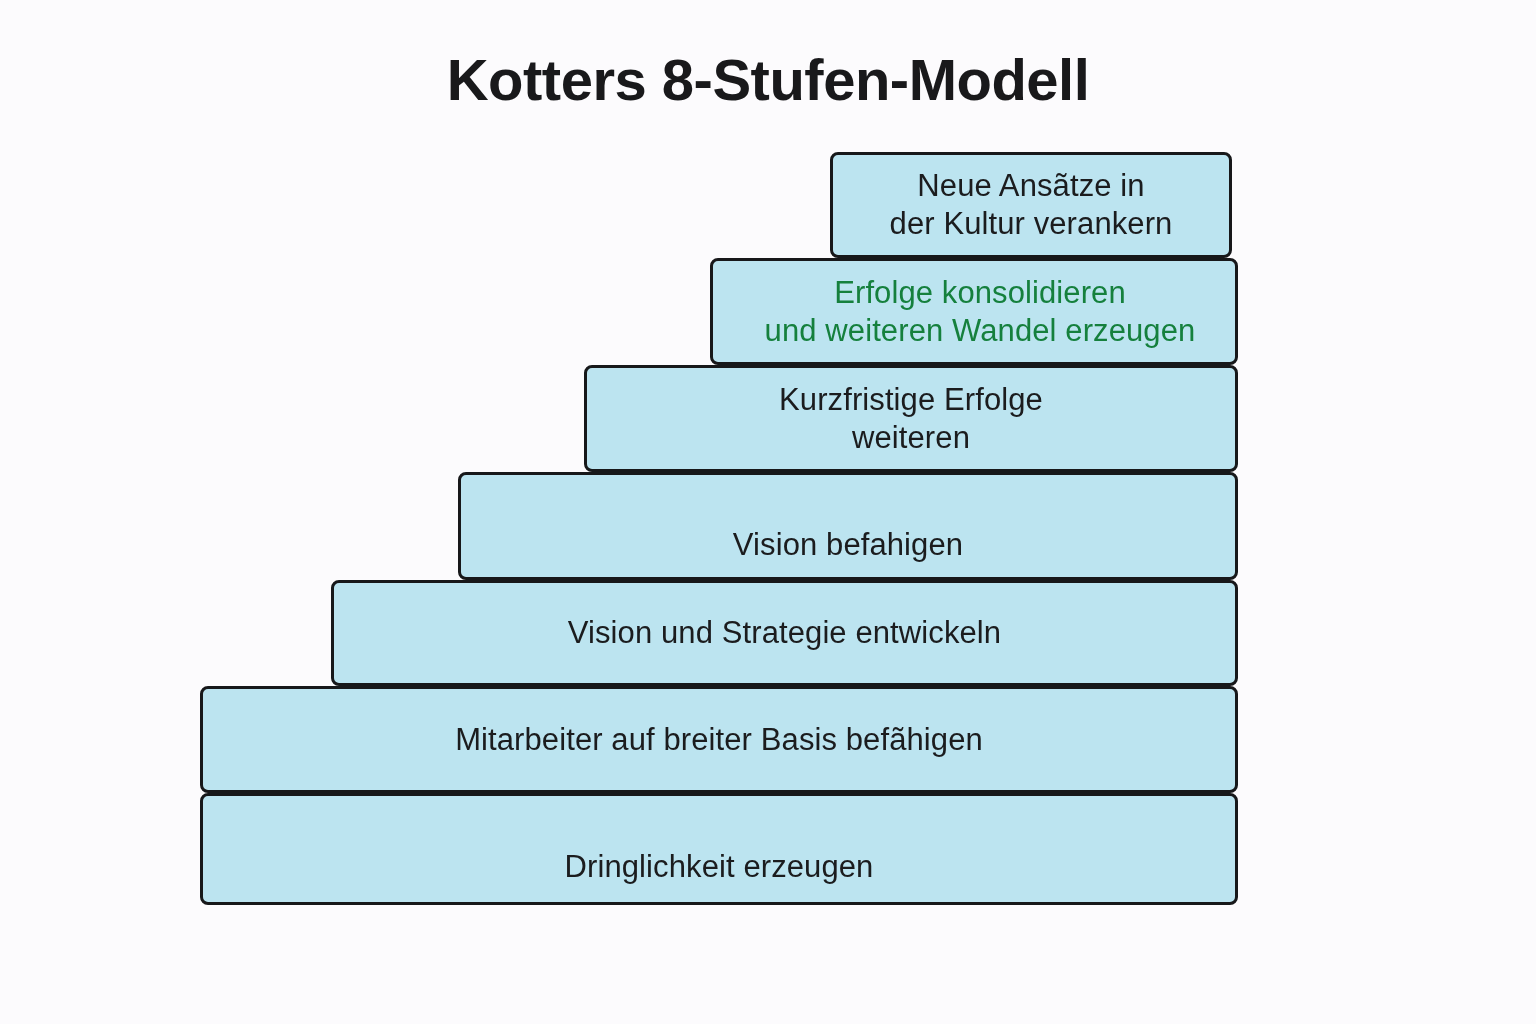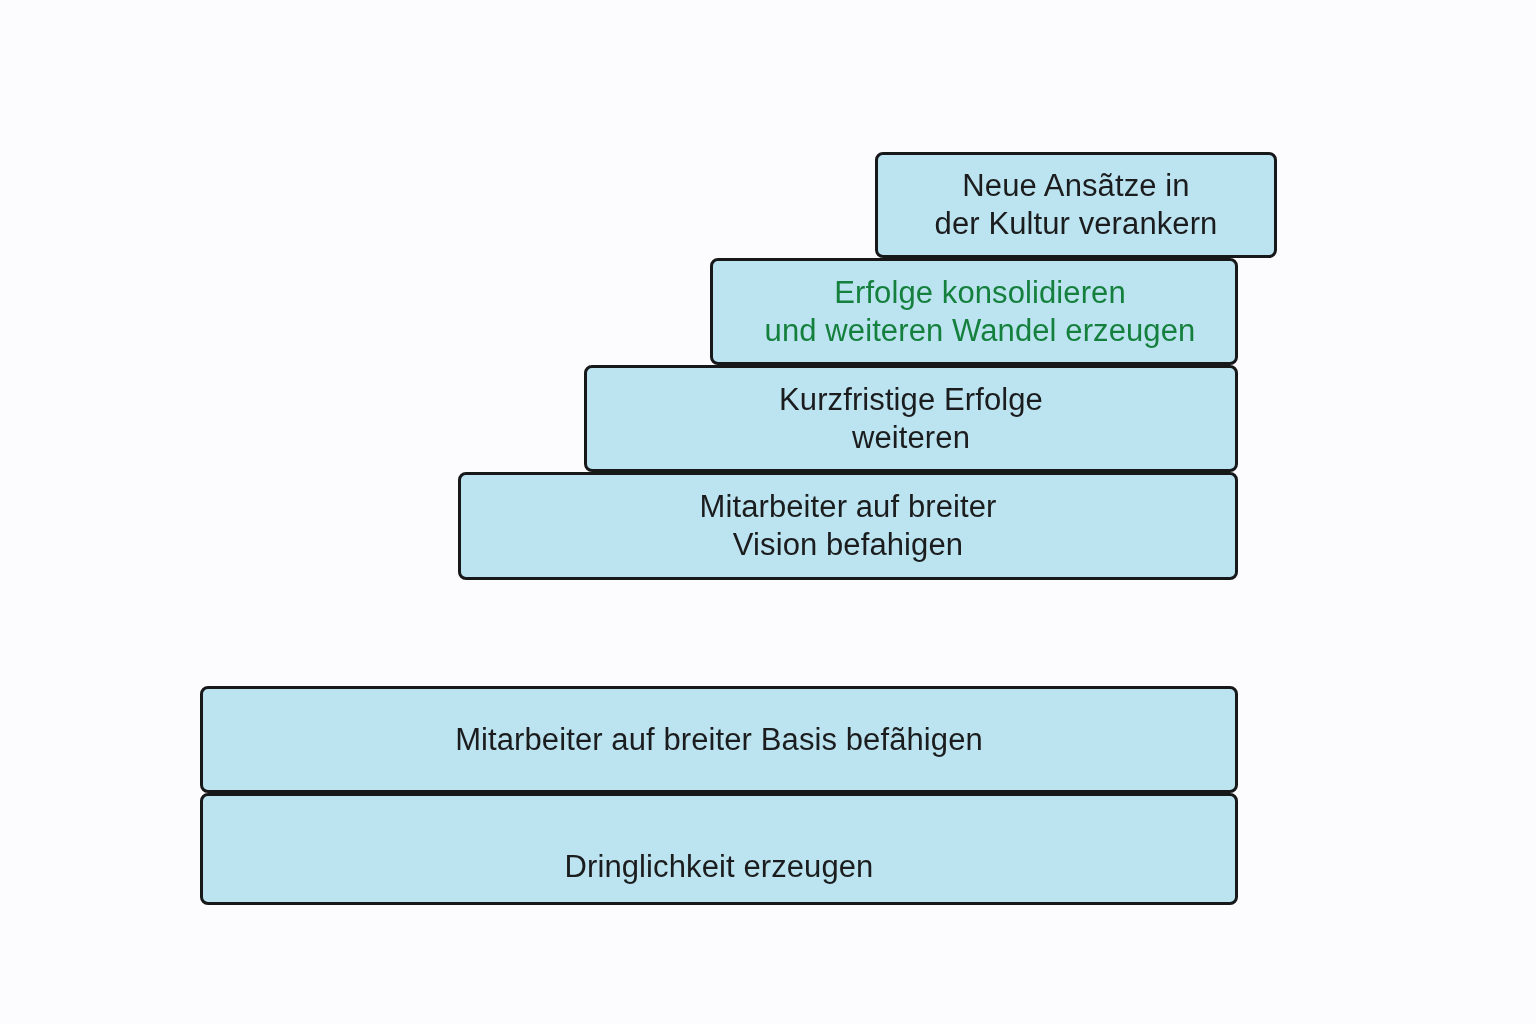--- a/index.html
+++ b/index.html
@@ -68,24 +68,25 @@
   .step.overflow .step-label {
     position: relative;
     left: 6px;
   }
 </style>
 </head>
 <body style="background: rgb(252, 251, 253);">
 
 <div id="canvas" style="background: rgb(252, 251, 253);">
 
+  <div class="diagram-title" style="color: rgb(25, 25, 27);">Kotters 8-Stufen-Modell</div>
 
   <div class="staircase">
 
-    <div class="step" id="step-7" style="left: 875px; top: 152px; width: 402px; height: 106px; background: rgb(188, 228, 240); border-color: rgb(23, 24, 26);">
+    <div class="step" id="step-7" style="left: 830px; top: 152px; width: 402px; height: 106px; background: rgb(188, 228, 240); border-color: rgb(23, 24, 26);">
       <div class="step-label" style="color: rgb(27, 28, 30);">
         <span>Neue Ansãtze in</span><br>
         <span>der Kultur verankern</span>
       </div>
     </div>
 
     <div class="step overflow" id="step-6" style="left: 710px; top: 258px; width: 528px; height: 107px; background: rgb(188, 228, 240); border-color: rgb(23, 24, 26);">
       <div class="step-label" style="color: #15803d;">
         <span>Erfolge konsolidieren</span><br>
         <span>und weiteren Wandel erzeugen</span>
@@ -94,25 +95,30 @@
 
     <div class="step" id="step-5" style="left: 584px; top: 365px; width: 654px; height: 107px; background: rgb(188, 228, 240); border-color: rgb(23, 24, 26);">
       <div class="step-label" style="color: rgb(27, 28, 30);">
         <span>Kurzfristige Erfolge</span><br>
         <span>weiteren</span>
       </div>
     </div>
 
     <div class="step" id="step-4" style="left: 458px; top: 472px; width: 780px; height: 108px; background: rgb(188, 228, 240); border-color: rgb(23, 24, 26);">
       <div class="step-label" style="color: rgb(27, 28, 30);">
-        <span>Mitarbeiter auf breiter</span><br>
+        <br>
         <span>Vision befahigen</span>
       </div>
     </div>
 
+    <div class="step" id="step-3" style="left: 331px; top: 580px; width: 907px; height: 106px; background: rgb(188, 228, 240); border-color: rgb(23, 24, 26);">
+      <div class="step-label" style="color: rgb(27, 28, 30);">
+        <span>Vision und Strategie entwickeln</span>
+      </div>
+    </div>
 
     <div class="step" id="step-2" style="left: 200px; top: 686px; width: 1038px; height: 107px; background: rgb(188, 228, 240); border-color: rgb(23, 24, 26);">
       <div class="step-label" style="color: rgb(27, 28, 30);">
         <span>Mitarbeiter auf breiter Basis befãhigen</span>
       </div>
     </div>
 
     <div class="step" id="step-1" style="left: 200px; top: 793px; width: 1038px; height: 112px; background: rgb(188, 228, 240); border-color: rgb(23, 24, 26);">
       <div class="step-label" style="color: rgb(27, 28, 30); margin-top: 35px;">
         <span>Dringlichkeit erzeugen</span>

